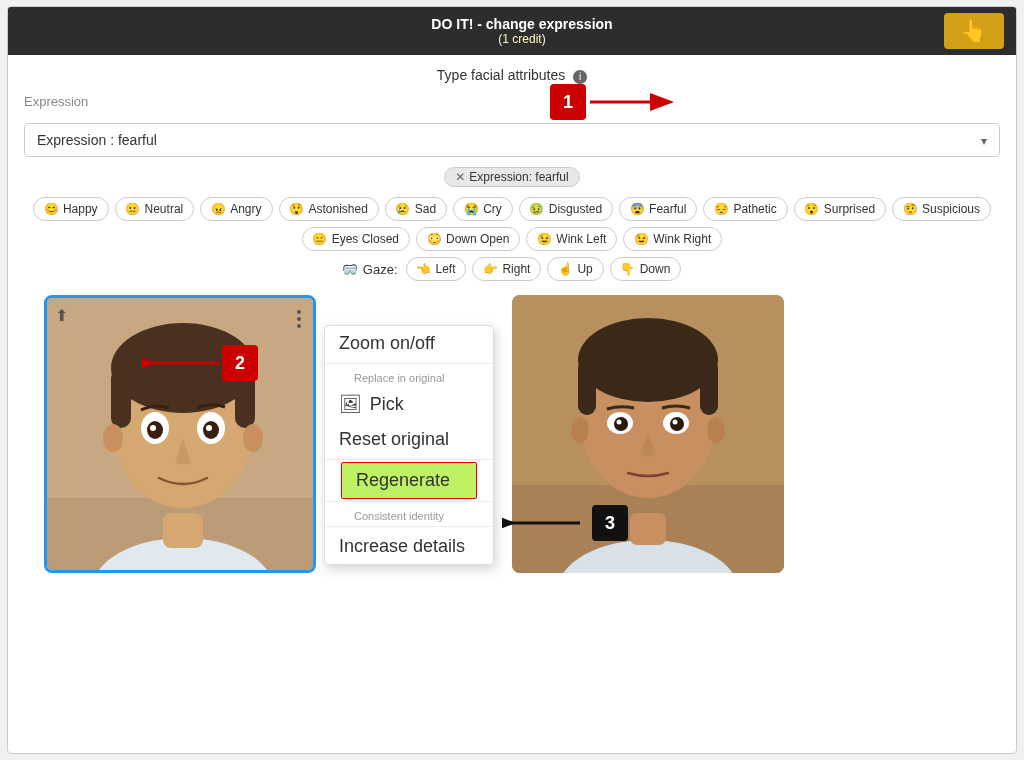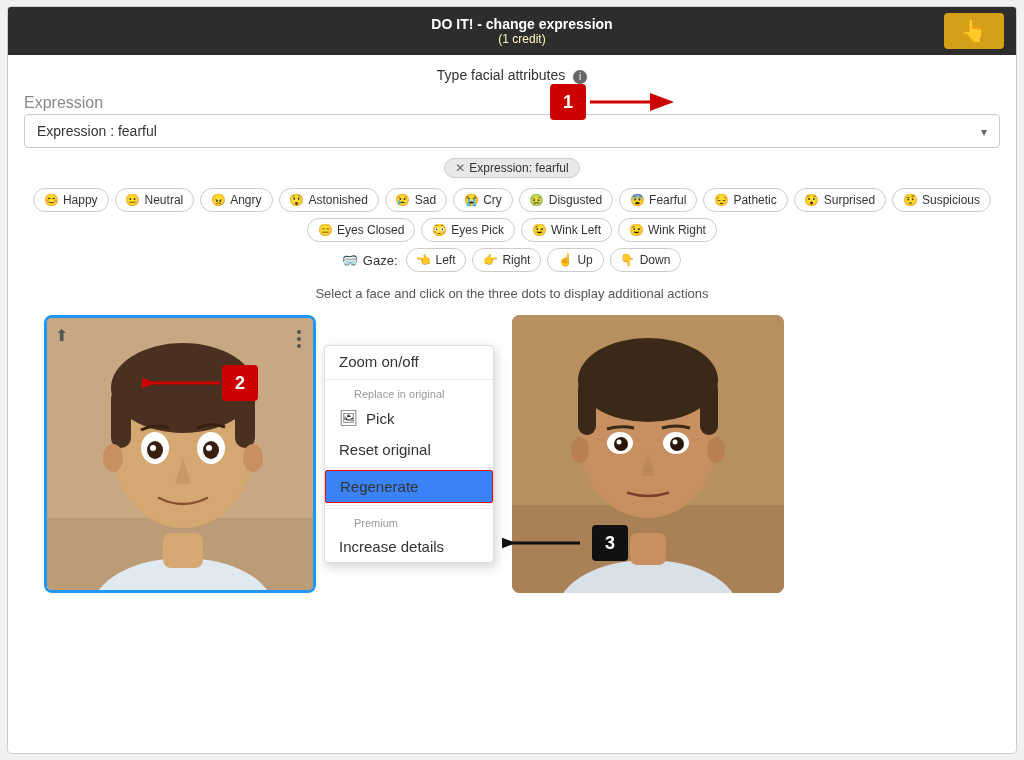--- a/index.html
+++ b/index.html
@@ -77,23 +77,23 @@
       color: #fff;
       border-radius: 50%;
       font-size: 10px;
       text-align: center;
       line-height: 14px;
       margin-left: 4px;
     }
 
     
     .expression-label {
-      font-size: 16px;
+      font-size: 13px;
       color: #888;
-      margin-bottom: 2px;
+      margin-bottom: 14px;
     }
     .expression-select-wrapper {
       position: relative;
       border: 1px solid #ccc;
       border-radius: 4px;
       padding: 8px 12px;
       font-size: 14px;
       color: #333;
       margin-bottom: 10px;
       display: flex;
@@ -222,31 +222,31 @@
       top: 30px;
       background: #fff;
       border: 1px solid #ddd;
       border-radius: 4px;
       box-shadow: 2px 4px 12px rgba(0,0,0,0.18);
       min-width: 170px;
       z-index: 100;
     }
     .ctx-item {
       padding: 7px 14px;
-      font-size: 15px;
+      font-size: 18px;
       color: #333;
       cursor: pointer;
       display: flex;
       align-items: center;
       gap: 8px;
     }
     .ctx-item.highlighted {
-      background: #3b82f6;
+      background: #bef264;
       border: 1px solid #e00;
-      margin: 1px 0;
+      margin: 1px 16px;
       border-radius: 2px;
     }
     .ctx-section-label {
       padding: 6px 29px 2px;
       font-size: 11px;
       color: #999;
     }
     .ctx-divider { border: none; border-top: 1px solid #eee; margin: 2px 0; }
 
     
@@ -365,21 +365,21 @@
         </button>
       </div>
 
     <div class="chip-row" id="chips-row2">
         <button class="chip">
           <span>😑</span>
           <span>Eyes Closed</span>
         </button>
         <button class="chip">
           <span>😳</span>
-          <span>Eyes Pick</span>
+          <span>Down Open</span>
         </button>
         <button class="chip">
           <span>😉</span>
           <span>Wink Left</span>
         </button>
         <button class="chip">
           <span>😉</span>
           <span>Wink Right</span>
         </button>
       </div>
@@ -402,21 +402,20 @@
             <span>☝</span>
             <span>Up</span>
           </button>
           <button class="chip">
             <span>👇</span>
             <span>Down</span>
           </button>
         </div>
     </div>
 
-    <div class="instruction-text">Select a face and click on the three dots to display additional actions</div>
 
     <div class="overlay-container">
       <div class="faces-area">
 
         <div style="position:absolute; left: 118px; top: 50px; z-index:20; display:flex; align-items:center; pointer-events:none;">
           <svg width="80" height="30">
             <defs>
                 <marker id="ah2" markerWidth="8" markerHeight="8" refX="2" refY="3" orient="auto">
                   <path d="M8,0 L8,6 L0,3 z" fill="#cc0000"></path>
                 </marker>
@@ -481,22 +480,22 @@
             <span>Pick</span>
           </div>
           <div class="ctx-item">
             <span>Reset original</span>
           </div>
           <hr class="ctx-divider">
           <div class="ctx-item highlighted">
             <span>Regenerate</span>
           </div>
           <hr class="ctx-divider">
+          <div class="ctx-section-label">Consistent identity</div>
           <hr class="ctx-divider">
-          <div class="ctx-section-label">Premium</div>
           <div class="ctx-item">
             <span>Increase details</span>
           </div>
         </div>
 
         <div class="face-card" style="margin-left: 180px; position:relative;">
           <div class="face-placeholder-2">
             <svg width="272" height="278" viewBox="0 0 272 278" xmlns="http://www.w3.org/2000/svg">
               <rect width="272" height="278" fill="#b89060"></rect>
               <rect x="0" y="190" width="272" height="88" fill="#a07850" opacity="0.6"></rect>

